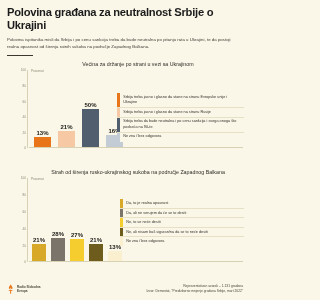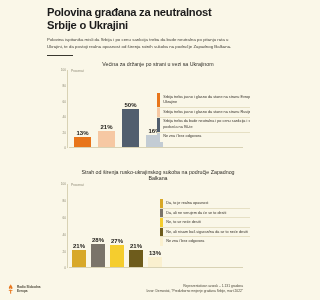--- a/index.html
+++ b/index.html
@@ -2,21 +2,21 @@
 <html><head>
 <meta charset="utf-8">
 <style>
   * { margin:0; padding:0; box-sizing:border-box; }
   html,body{
     width:250px; height:300px;
     background:#faf7e8;
     font-family:"Liberation Sans", sans-serif;
     overflow:hidden;
   }
-  .page{ position:relative; width:250px; height:300px; background:#faf7e8;padding-left:40px; }
+  .page{ position:relative; width:250px; height:300px; background:#faf7e8; }
 
   
   .header{ padding:6px 7px 0 7px; }
   .title{
     font-size:11.2px; font-weight:bold; color:#1b1b1b;
     letter-spacing:-0.25px; line-height:1.15;
   }
   .subtitle{
     margin-top:5px; font-size:4.3px; color:#3c3a33;
     line-height:1.62; letter-spacing:0.04px; max-width:233px;

